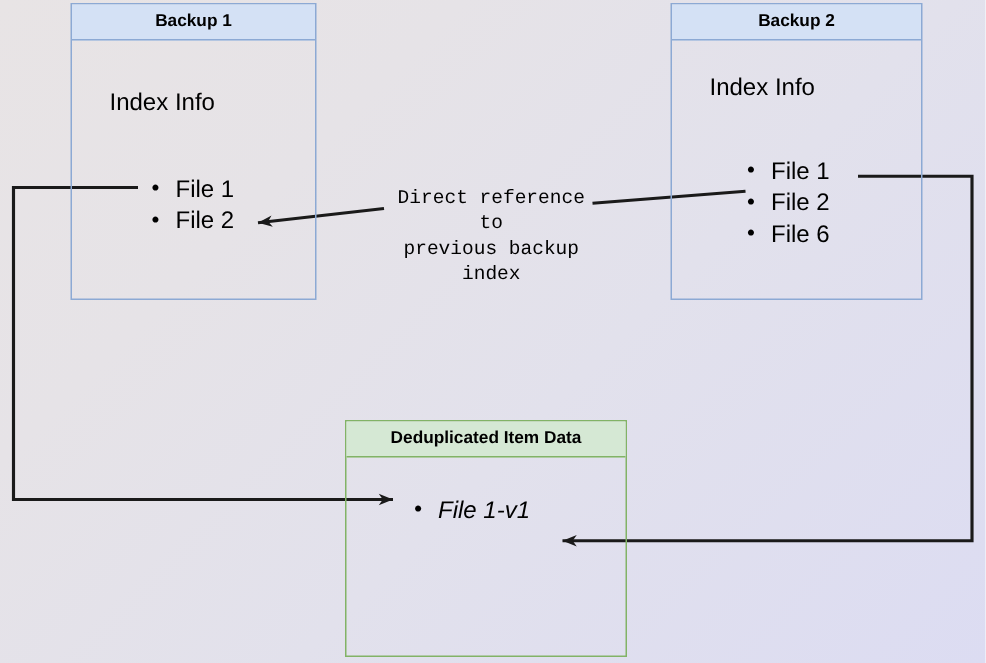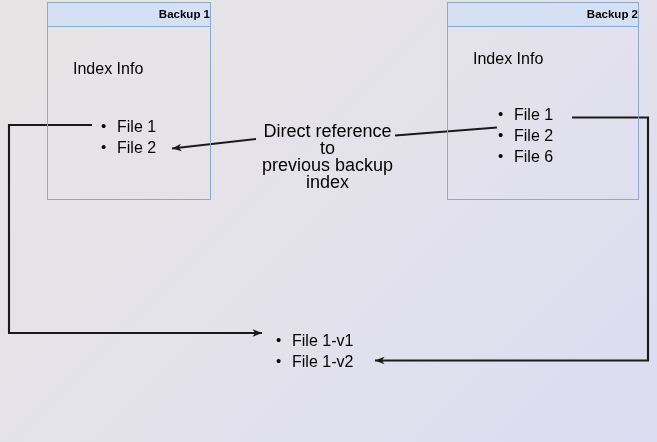--- a/index.html
+++ b/index.html
@@ -30,21 +30,21 @@
   .node-green { border-color: #82b366; }
 
   .node-header {
     position: absolute;
     left: 0;
     top: 0;
     right: 0;
     box-sizing: border-box;
     height: 24px;
     line-height: 23px;
-    text-align: right;
+    text-align: center;
     font-weight: bold;
     font-size: 11.5px;
     color: #000000;
     border-bottom-width: 1px;
     border-bottom-style: solid;
   }
   .header-blue {
     background: #d4e1f5;
     border-bottom-color: #8ca9d4;
   }
@@ -79,24 +79,25 @@
     position: absolute;
     left: 0;
     top: -1px;
     font-size: 15px;
     line-height: 21px;
   }
 
   .edge-label {
     position: absolute;
     text-align: center;
-    font-size: 18px;
+    font-size: 13px;
     line-height: 17px;
     color: #000;
     white-space: pre-line;
+    font-family: Liberation Mono, monospace;
   }
 
   #edges {
     position: absolute;
     left: 0;
     top: 0;
     width: 657px;
     height: 442px;
     pointer-events: none;
   }
@@ -127,31 +128,33 @@
 
   <div class="node node-blue" style="left:47px; top:2px; width:164px; height:198px;">
     <div class="node-header header-blue">Backup 1</div>
   </div>
   <div class="index-title" style="left:73px; top:60px;">Index Info</div>
   <ul class="bullet-list" style="left:101px; top:116px;">
     <li>File 1</li>
     <li>File 2</li>
   </ul>
 
-  <div class="node node-blue" style="left:447px; top:2px; width:192px; height:198px;">
+  <div class="node node-blue" style="left:447px; top:2px; width:168px; height:198px;">
     <div class="node-header header-blue">Backup 2</div>
   </div>
   <div class="index-title" style="left:473px; top:50px;">Index Info</div>
   <ul class="bullet-list" style="left:498px; top:104px;">
     <li>File 1</li>
     <li>File 2</li>
     <li>File 6</li>
   </ul>
 
-  <ul class="bullet-list" style="left:276px; top:330px;">
+  <div class="node node-green" style="left:230px; top:280px; width:188px; height:158px;">
+    <div class="node-header header-green">Deduplicated Item Data</div>
+  </div>
+  <ul class="bullet-list" style="left:276px; top:330px;font-style:italic;">
     <li>File 1-v1</li>
-    <li>File 1-v2</li>
   </ul>
 
   <div class="edge-label" style="left:255px; top:123px; width:145px;">Direct reference to
 previous backup index</div>
 
 </div>
 
 </body></html>

